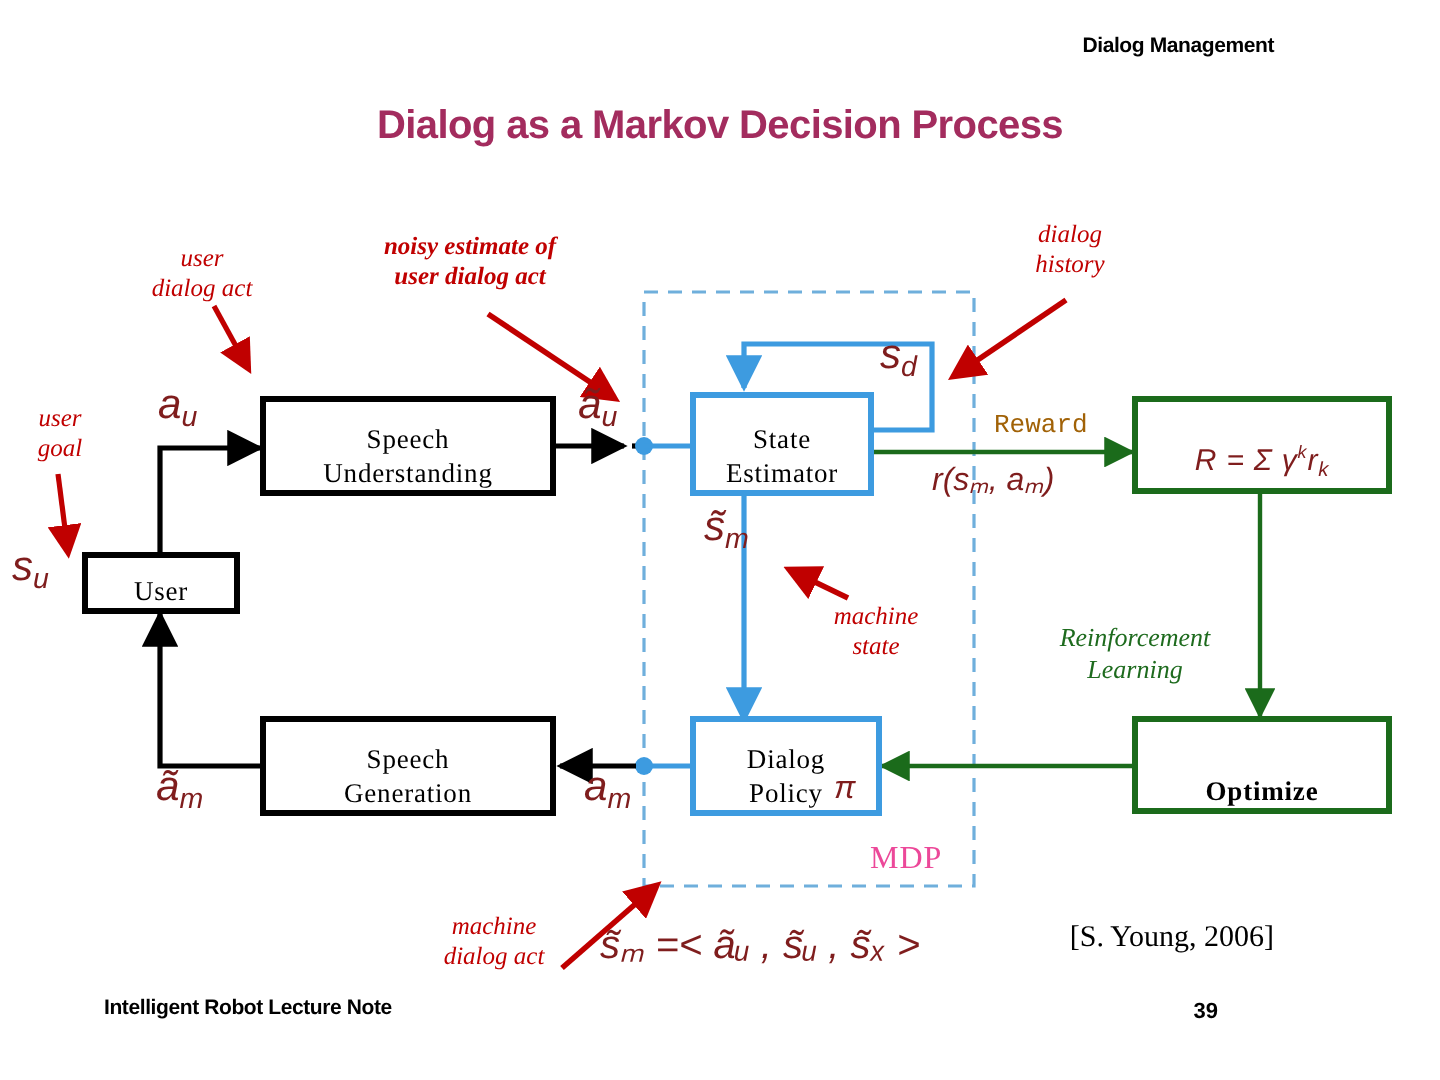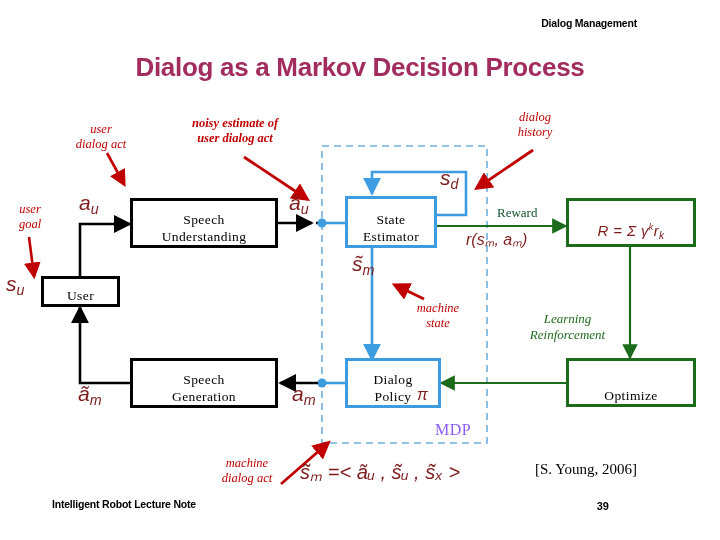--- a/index.html
+++ b/index.html
@@ -26,21 +26,21 @@
     font-weight: bold;
     font-size: 10.5px;
     color: #000000;
     letter-spacing: -0.2px;
   }
   .slide-title {
     top: 52px; left: 0; width: 720px;
     text-align: center;
     font-family: "Liberation Sans", sans-serif;
     font-weight: bold;
-    font-size: 26px;
+    font-size: 20px;
     color: #A32C5E;
     letter-spacing: -0.3px;
   }
   .footer-left {
     left: 52px; top: 498px;
     font-family: "Liberation Sans", sans-serif;
     font-weight: bold;
     font-size: 10.5px;
     color: #000000;
     letter-spacing: -0.2px;
@@ -74,22 +74,22 @@
   .annot-green {
     color: #1E6B1E;
     font-family: "Liberation Serif", serif;
     font-style: italic;
     font-size: 13px;
     line-height: 16px;
     text-align: center;
     white-space: nowrap;
   }
   .lbl-green-plain {
-    color: #14532d;
-    font-family: Liberation Serif, serif;
+    color: #a16207;
+    font-family: Liberation Mono, monospace;
     font-size: 13px;
     white-space: nowrap;
   }
 
   
   .box {
     box-sizing: border-box;
     display: flex;
     flex-direction: column;
     align-items: center;
@@ -114,21 +114,21 @@
     white-space: nowrap;
   }
   .math .sub {
     font-size: 0.68em;
     vertical-align: -0.28em;
     font-style: italic;
   }
   .mbig { font-size: 21px; font-weight: 500; }
 
   .mdp-label {
-    color: #8b5cf6;
+    color: #ec4899;
     font-family: "Liberation Serif", serif;
     font-size: 16px;
     letter-spacing: 0.5px;
     text-align: right;
   }
 
   svg.layer {
     position: absolute; left: 0; top: 0;
     width: 720px; height: 540px;
     overflow: visible;
@@ -219,21 +219,21 @@
     <span>Policy</span>
   </div>
   <div class="abs math" style="left:417px; top:386px; font-size:16px;">π</div>
 
   <div class="abs box box-green" style="left:566px; top:198px; width:130px; height:49px;">
     <span class="math" style="font-size:15px;">
       <span>R = Σ γ</span><sup style="font-size:.6em">k</sup><span>r</span><span class="sub">k</span>
     </span>
   </div>
 
-  <div class="abs box box-green" style="left:566px; top:358px; width:130px; height:49px;">
+  <div class="abs box box-green" style="left:566px; top:358px; width:130px; height:49px;font-weight:bold;">
     <span>Optimize</span>
   </div>
 
   <div class="abs math mbig" style="left:6px; top:272px;">
     <span>s</span><span class="sub">u</span>
   </div>
 
   <div class="abs math mbig" style="left:79px; top:191px;">
     <span>a</span><span class="sub">u</span>
   </div>
@@ -288,22 +288,22 @@
   </div>
 
   <div class="abs annot" style="left:203px; top:456px; width:88px;">
     <div>machine</div>
     <div>dialog act</div>
   </div>
 
   <div class="abs lbl-green-plain" style="left:497px; top:205px;">Reward</div>
 
   <div class="abs annot-green" style="left:505px; top:311px; width:125px;">
+    <div>Reinforcement</div>
     <div>Learning</div>
-    <div>Reinforcement</div>
   </div>
 
   <div class="abs mdp-label" style="left:435px; top:421px;">MDP</div>
 
   <div class="abs citation">[S. Young, 2006]</div>
   <div class="abs footer-left">Intelligent Robot Lecture Note</div>
   <div class="abs footer-page">39</div>
 
 </div>
 

